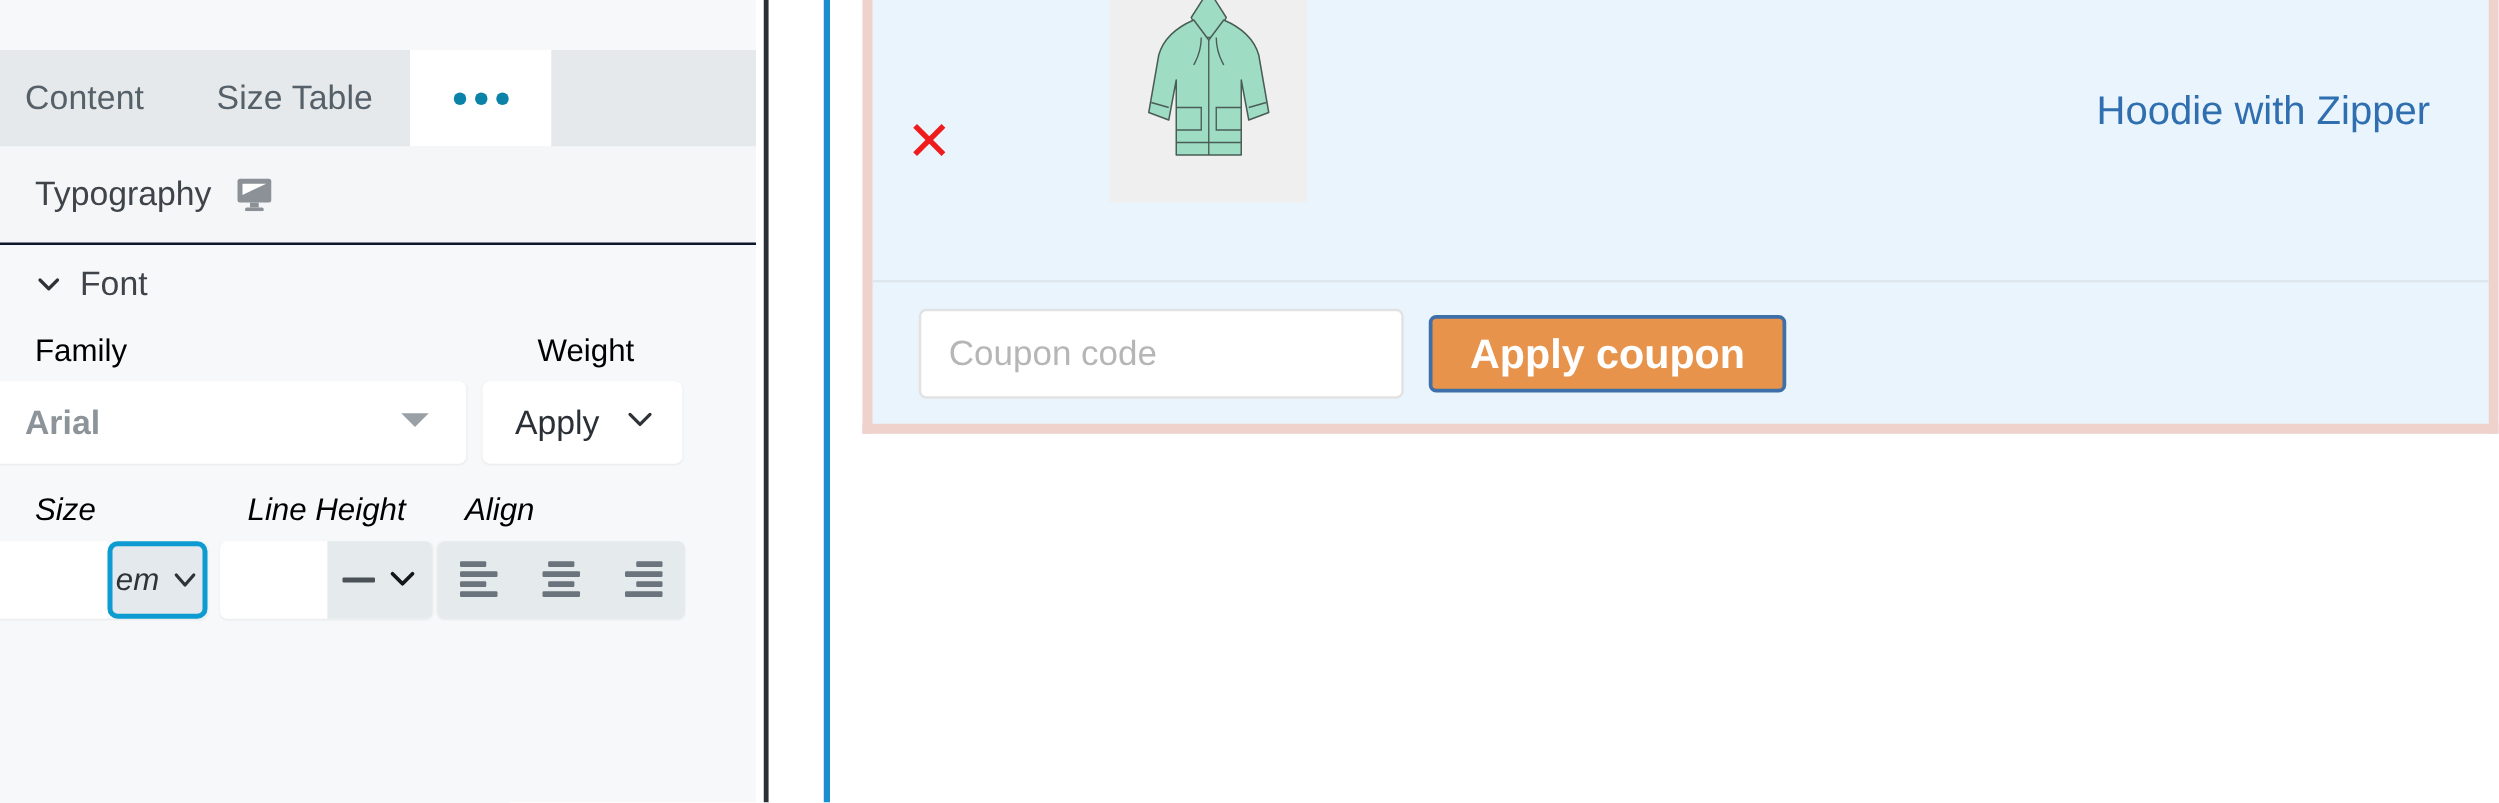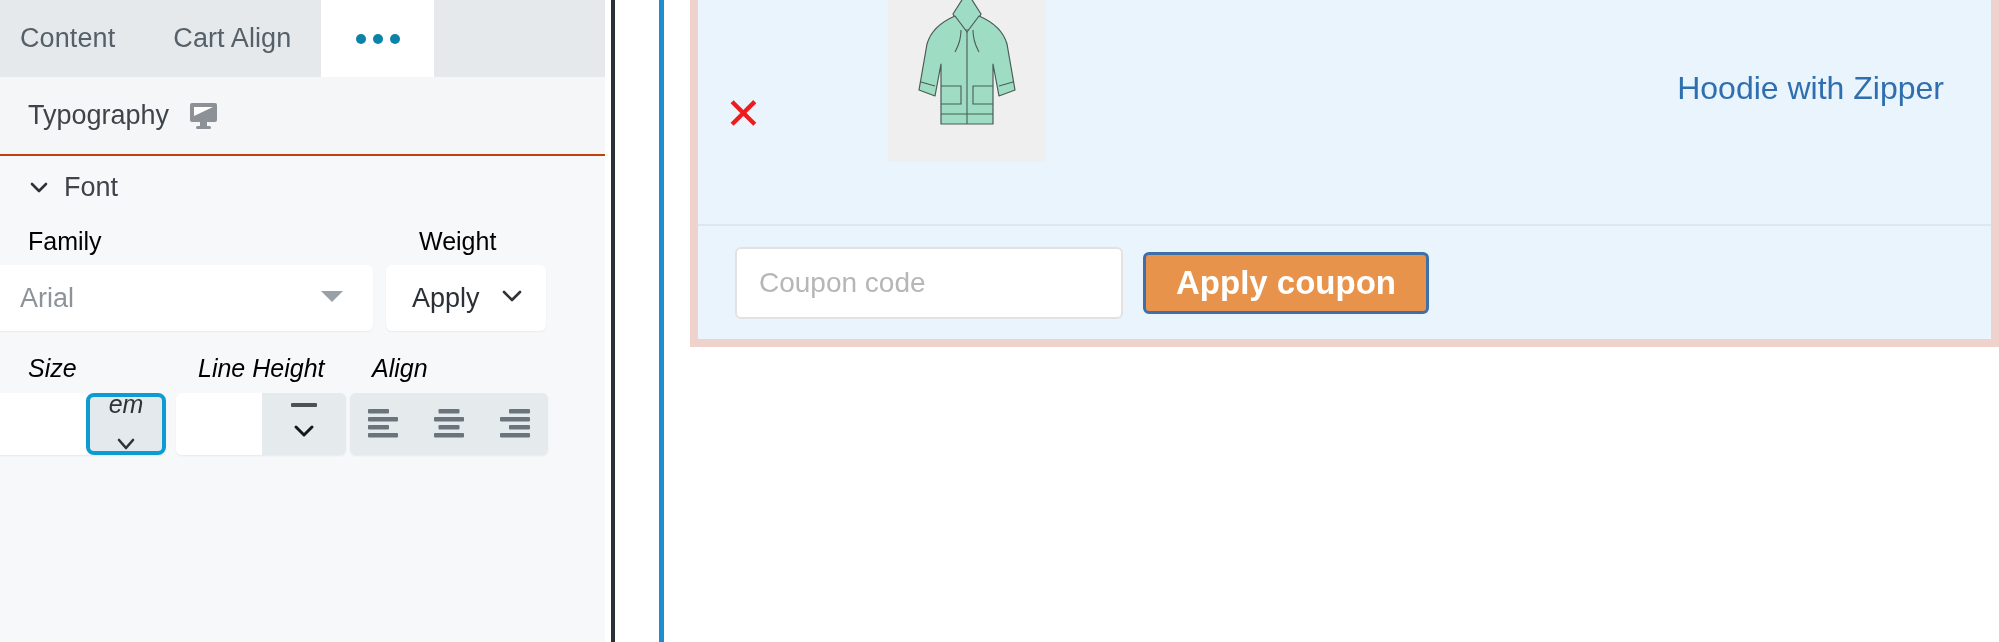--- a/index.html
+++ b/index.html
@@ -11,66 +11,66 @@
   }
   .screen{position:relative;width:1999px;height:642px;overflow:hidden;}
 
   
   .editor-panel{
     position:absolute;left:0;top:0;width:605px;height:642px;
     background:#f7f8f9;overflow:hidden;
   }
   .tabbar{
     position:relative;height:77px;width:605px;
-    background:#e6e9ec;display:flex;align-items:center;
+    background:#e6e9ec;display:flex;align-items:center;margin-top:40px;
   }
   .tab{
     height:77px;display:flex;align-items:center;justify-content:center;
     font-size:27px;color:#556068;letter-spacing:.1px;
     padding:0 30px;box-sizing:border-box;cursor:pointer;
     background:transparent;
   }
   .tab.first{padding-left:20px;padding-right:28px;}
   .tab.more{
     background:#ffffff;width:113px;padding:0;flex:none;
   }
   .dots{display:flex;gap:7px;align-items:center;}
   .dots i{display:block;width:10px;height:10px;border-radius:50%;background:#0b82a8;}
 
   .typo-head{
     height:79px;width:605px;box-sizing:border-box;
     display:flex;align-items:center;padding-left:28px;
-    background:#f4f6f7;border-bottom:2px solid #c2410c;
+    background:#f4f6f7;border-bottom:2px solid #0f172a;
   }
   .typo-title{font-size:27px;color:#3f444b;}
   .monitor-ico{margin-left:20px;display:block;width:29px;height:27px;}
 
   .font-row{
     height:62px;display:flex;align-items:center;padding-left:28px;
     box-sizing:border-box;
   }
   .chev-small{width:22px;height:22px;display:block;margin-right:14px;}
   .font-label{font-size:27px;color:#3f444b;}
 
   .field-label{
     font-size:25px;color:#000000;
   }
 
   
   .row-fw{position:relative;height:130px;}
   .lbl-family{position:absolute;left:28px;top:9px;}
-  .lbl-weight{position:absolute;left:419px;top:9px;}
+  .lbl-weight{position:absolute;left:430px;top:9px;}
 
   .ctrl{
     position:absolute;background:#ffffff;border-radius:6px;
     box-shadow:0 1px 2px rgba(16,24,40,.06);
     display:flex;align-items:center;box-sizing:border-box;
   }
   .sel-family{left:-10px;top:47px;width:383px;height:66px;padding-left:30px;}
-  .sel-family .val{font-size:27px;color:#8d9499;}
+  .sel-family .val{font-size:27px;color:#8d9499;font-weight:bold;}
   .caret-solid{position:absolute;right:28px;top:50%;transform:translateY(-50%);}
   .sel-weight{left:386px;top:47px;width:160px;height:66px;padding-left:26px;}
   .sel-weight .val{font-size:27px;color:#2b3036;}
   .chev-weight{position:absolute;right:22px;top:50%;transform:translateY(-50%);}
 
   
   .row-sla{position:relative;height:160px;font-style:italic;}
   .lbl-size{position:absolute;left:28px;top:6px;}
   .lbl-lh{position:absolute;left:198px;top:6px;}
   .lbl-align{position:absolute;left:372px;top:6px;}
@@ -80,21 +80,21 @@
     box-shadow:0 1px 2px rgba(16,24,40,.07);
   }
   .combo .num{
     background:#ffffff;height:62px;box-sizing:border-box;
     border-top-left-radius:6px;border-bottom-left-radius:6px;
   }
   .combo .unit{
     background:#e5eaed;height:62px;box-sizing:border-box;
     display:flex;align-items:center;justify-content:center;gap:10px;
     border-top-right-radius:6px;border-bottom-right-radius:6px;
-    font-size:25px;color:#2f3338;flex-direction:column;
+    font-size:25px;color:#2f3338;
   }
   .combo-size{left:-10px;top:45px;}
   .combo-size .num{width:96px;}
   .combo-size .unit{
     width:80px;border:4px solid #0d9bd1;border-radius:8px;
     background:#e3e9ec;
   }
   .combo-lh{left:176px;top:45px;}
   .combo-lh .num{width:86px;}
   .combo-lh .unit{width:84px;}
@@ -166,21 +166,21 @@
 
 <div class="screen">
 
   <div class="editor-panel">
 
     <div class="tabbar">
       <div class="tab first">
         <span>Content</span>
       </div>
       <div class="tab">
-        <span>Cart Align</span>
+        <span>Size Table</span>
       </div>
       <div class="tab more">
         <span class="dots">
             <i></i>
             <i></i>
             <i></i>
           </span>
       </div>
     </div>
 

